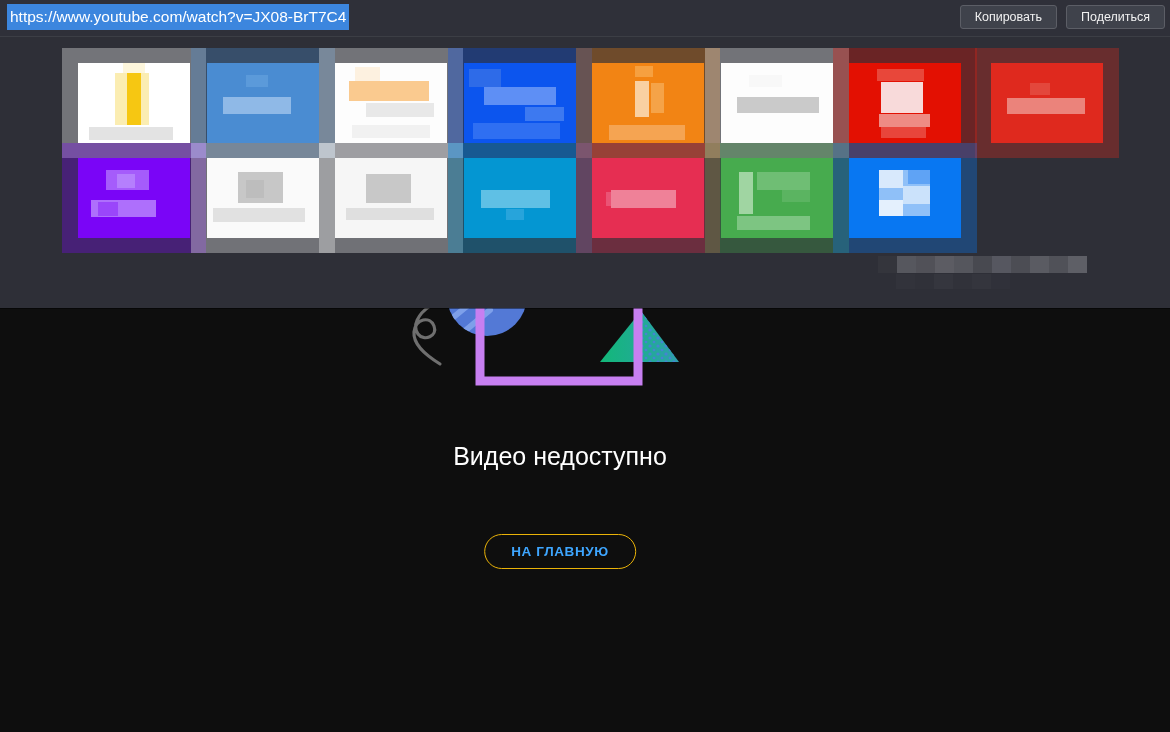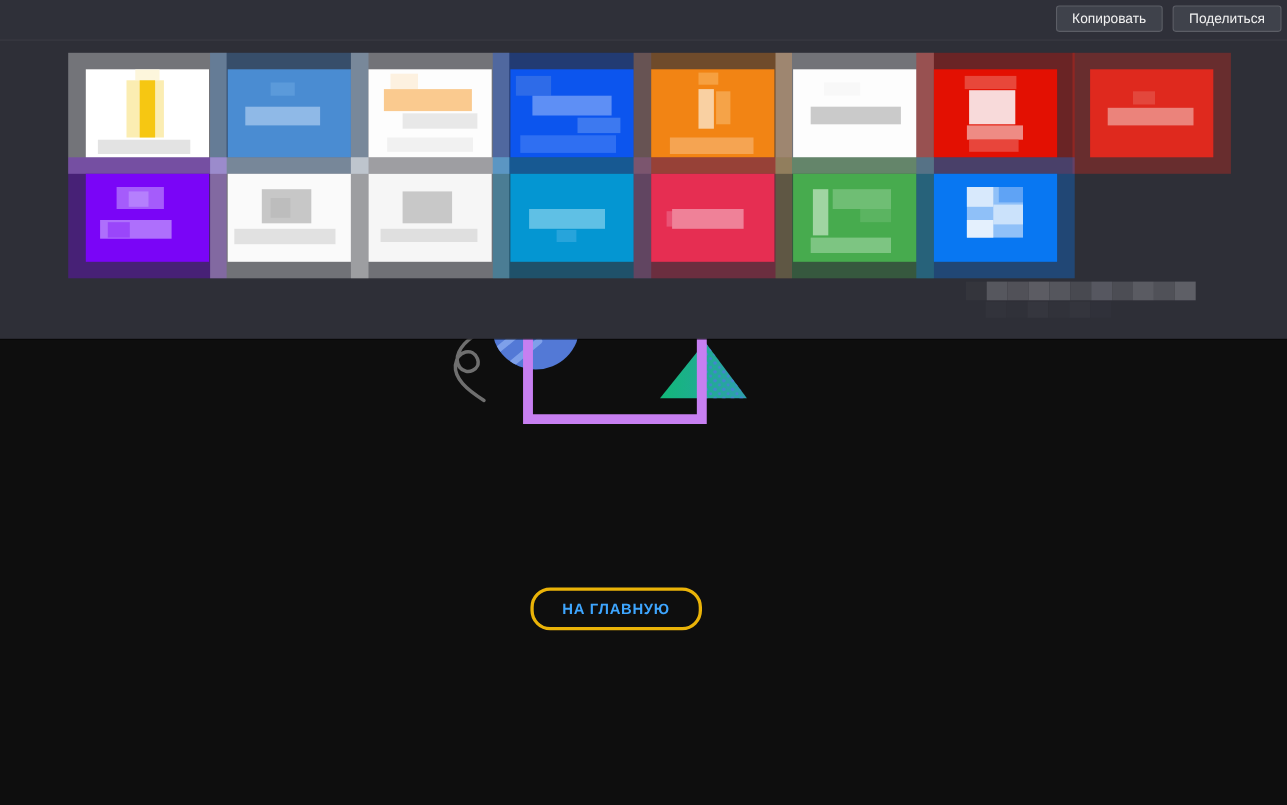--- a/index.html
+++ b/index.html
@@ -28,21 +28,21 @@
 
   
   .error-illustration { position:absolute; left:400px; top:240px; z-index:1; }
   .error-content { position:absolute; left:0; top:0; width:1120px; height:732px;
                    z-index:2; text-align:center; }
   .error-title { position:absolute; left:0; width:1120px; top:442px;
                  color:#FFFFFF; font-size:25px; font-weight:400; }
   .error-message { position:absolute; left:0; width:1120px; top:489px;
                    color:#F1F1F1; font-size:14px; }
   .home-button { position:absolute; left:50%; transform:translateX(-50%); top:534px;
-                 background:transparent; border:3px solid #eab308; border-radius:18px;
+                 background:transparent; border:1px solid #eab308; border-radius:18px;
                  color:var(--accent,#3EA6FF); font-size:13.5px; font-weight:700;
                  letter-spacing:.6px; padding:9px 26px; cursor:pointer;
                  font-family:"Liberation Sans", sans-serif; }
 </style>
 </head>
 <body>
 
 <div class="stage">
 
   <svg class="error-illustration" width="300" height="160" viewBox="0 0 300 160">
@@ -69,20 +69,21 @@
       </g>
     </g>
     <g>
       <polygon points="200,122 241,71 279,122" fill="url(#triGrad)"></polygon>
       <polygon points="241,71 279,122 238,122" fill="url(#speck)" opacity="0.8"></polygon>
     </g>
     <path d="M 80,20 L 80,141 L 238,141 L 238,20" style="fill:none;stroke:var(--ill-frame,#C77FF1);stroke-width:9"></path>
   </svg>
 
   <div class="error-content">
+    <div class="error-title">Видео недоступно</div>
     <button class="home-button">НА ГЛАВНУЮ</button>
   </div>
 
   <div class="share-panel">
     <div>
         <div class="tile-bleed" style="left: 62px; top: 11px; width: 144px; height: 110px; background: rgba(255, 255, 255, 0.333);"></div>
         <div class="tile-core" style="left: 78px; top: 26px; width: 112px; height: 80px; background: rgb(255, 255, 255);">
           <div class="tile-block" style="left: 40%; top: 0%; width: 20%; height: 12%; background: rgb(253, 246, 220);"></div>
           <div class="tile-block" style="left: 33%; top: 12%; width: 30%; height: 65%; background: rgb(251, 237, 178);"></div>
           <div class="tile-block" style="left: 44%; top: 12%; width: 12%; height: 65%; background: rgb(246, 199, 18);"></div>
@@ -190,19 +191,20 @@
         <div class="cap-block" style="left: 896px; top: 237px; width: 19px; height: 15px; background: rgb(50, 51, 59);"></div>
         <div class="cap-block" style="left: 915px; top: 237px; width: 19px; height: 15px; background: rgb(48, 49, 57);"></div>
         <div class="cap-block" style="left: 934px; top: 237px; width: 19px; height: 15px; background: rgb(53, 54, 62);"></div>
         <div class="cap-block" style="left: 953px; top: 237px; width: 19px; height: 15px; background: rgb(49, 50, 58);"></div>
         <div class="cap-block" style="left: 972px; top: 237px; width: 19px; height: 15px; background: rgb(52, 53, 61);"></div>
         <div class="cap-block" style="left: 991px; top: 237px; width: 19px; height: 15px; background: rgb(48, 49, 58);"></div>
       </div>
   </div>
 
   <div class="topbar">
+    <div class="url-text">https://www.youtube.com/watch?v=JX08-BrT7C4</div>
     <div class="topbar-buttons">
       <button class="tb-btn">Копировать</button>
       <button class="tb-btn">Поделиться</button>
     </div>
   </div>
 
 </div>
 
 </body></html>

